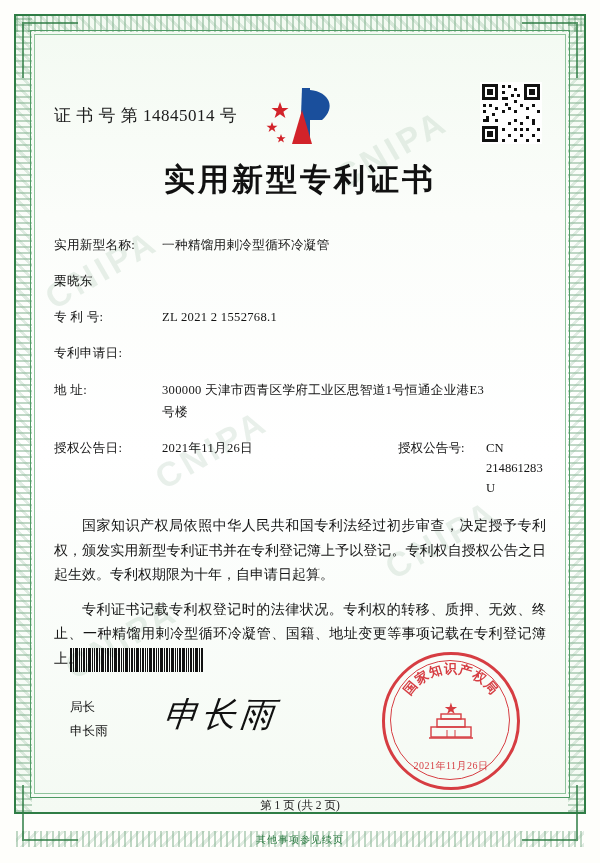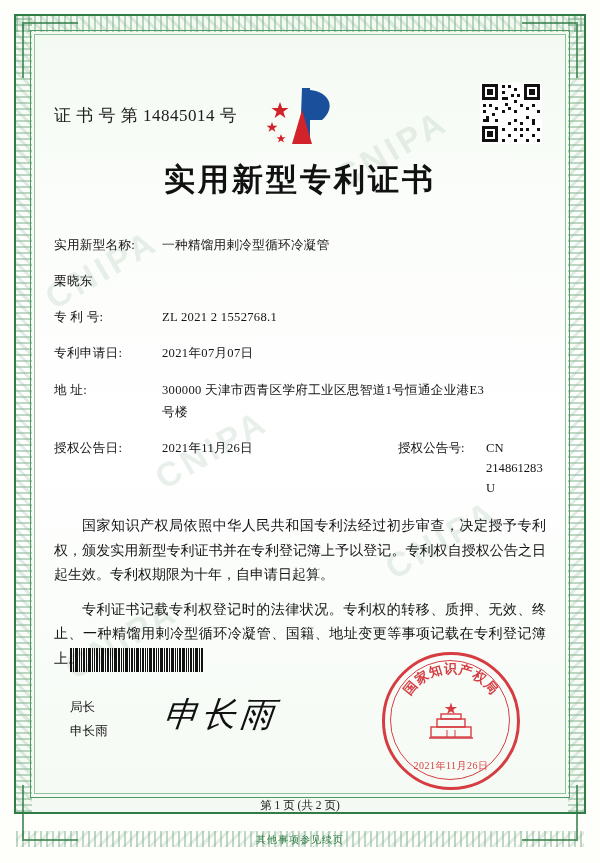--- a/index.html
+++ b/index.html
@@ -394,21 +394,20 @@
         <div class="field-value">栗晓东</div>
       </div>
 
       <div class="field-row">
         <div class="field-label">专 利 号:</div>
         <div class="field-value">ZL 2021 2 1552768.1</div>
       </div>
 
       <div class="field-row">
         <div class="field-label">专利申请日:</div>
-        <div class="field-value">2021年07月07日</div>
       </div>
 
 
       <div class="field-row">
         <div class="field-label">地 址:</div>
         <div class="field-value">
           <span>300000 天津市西青区学府工业区思智道1号恒通企业港E3</span>
           <span class="sub-line">号楼</span>
         </div>
       </div>

